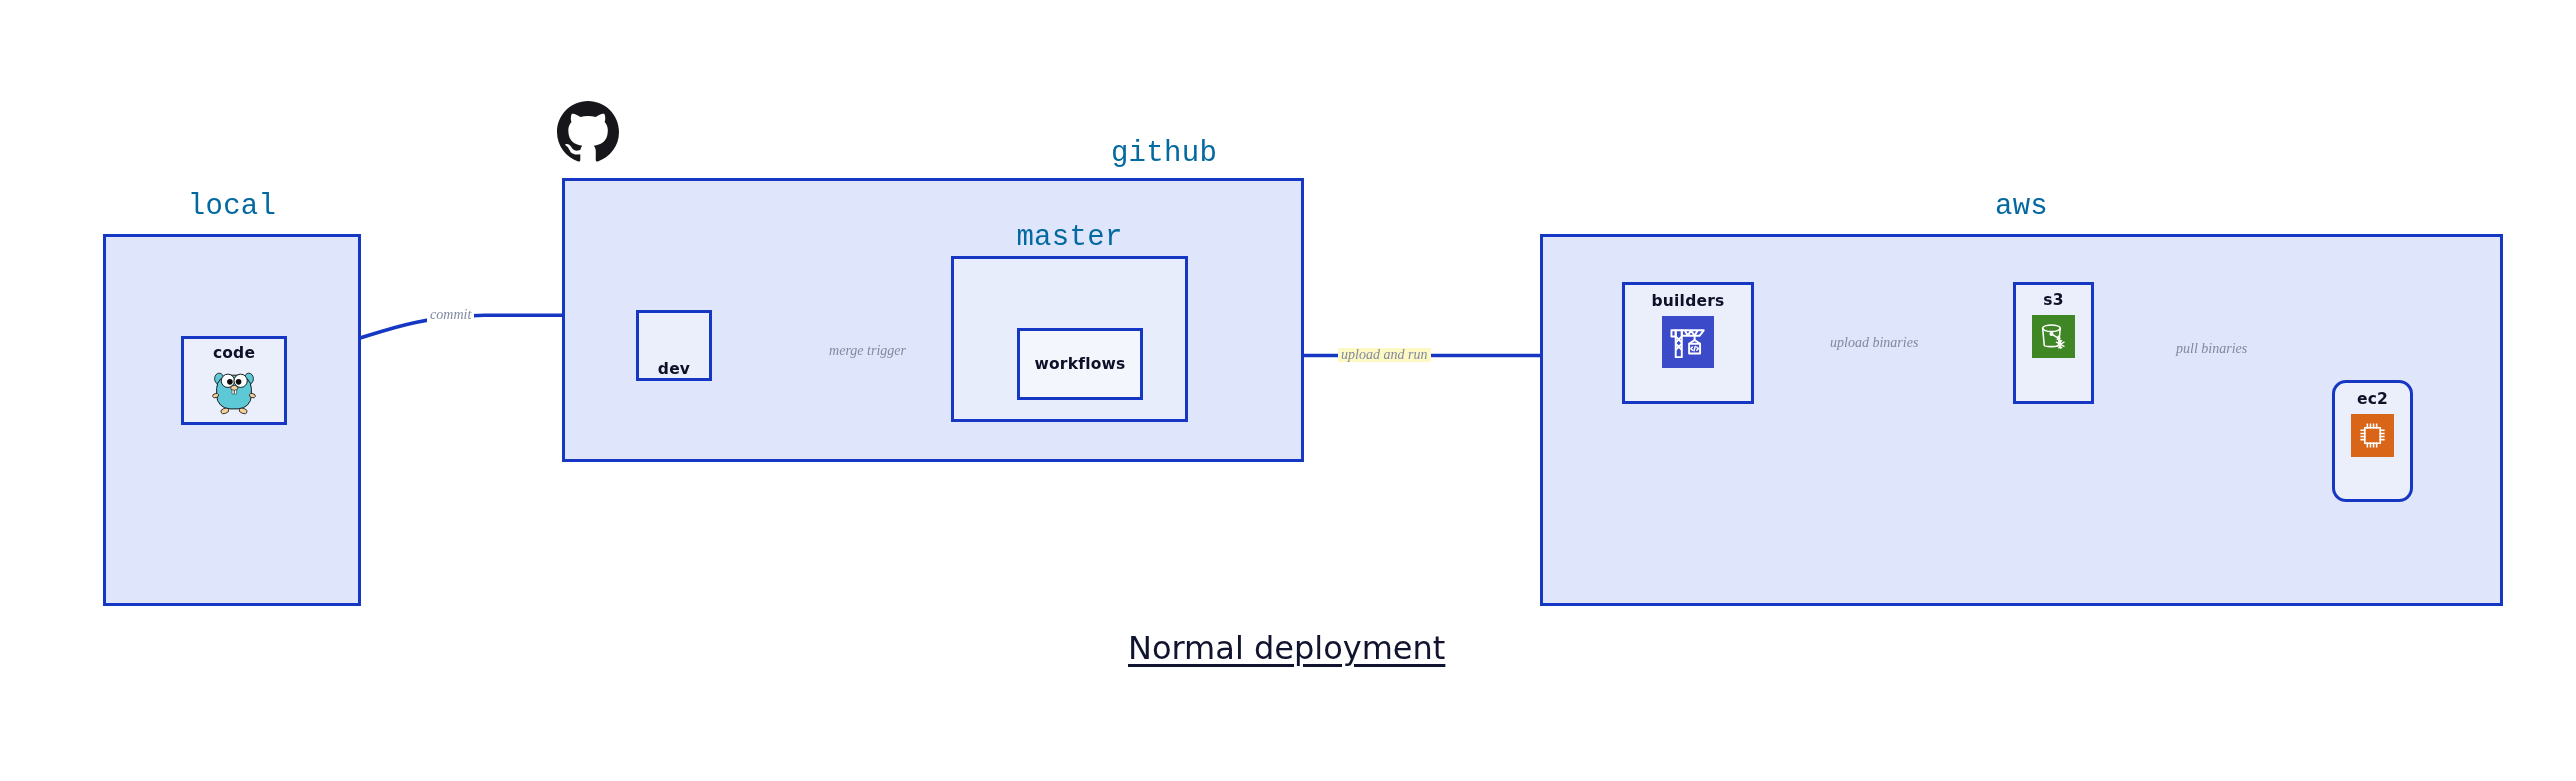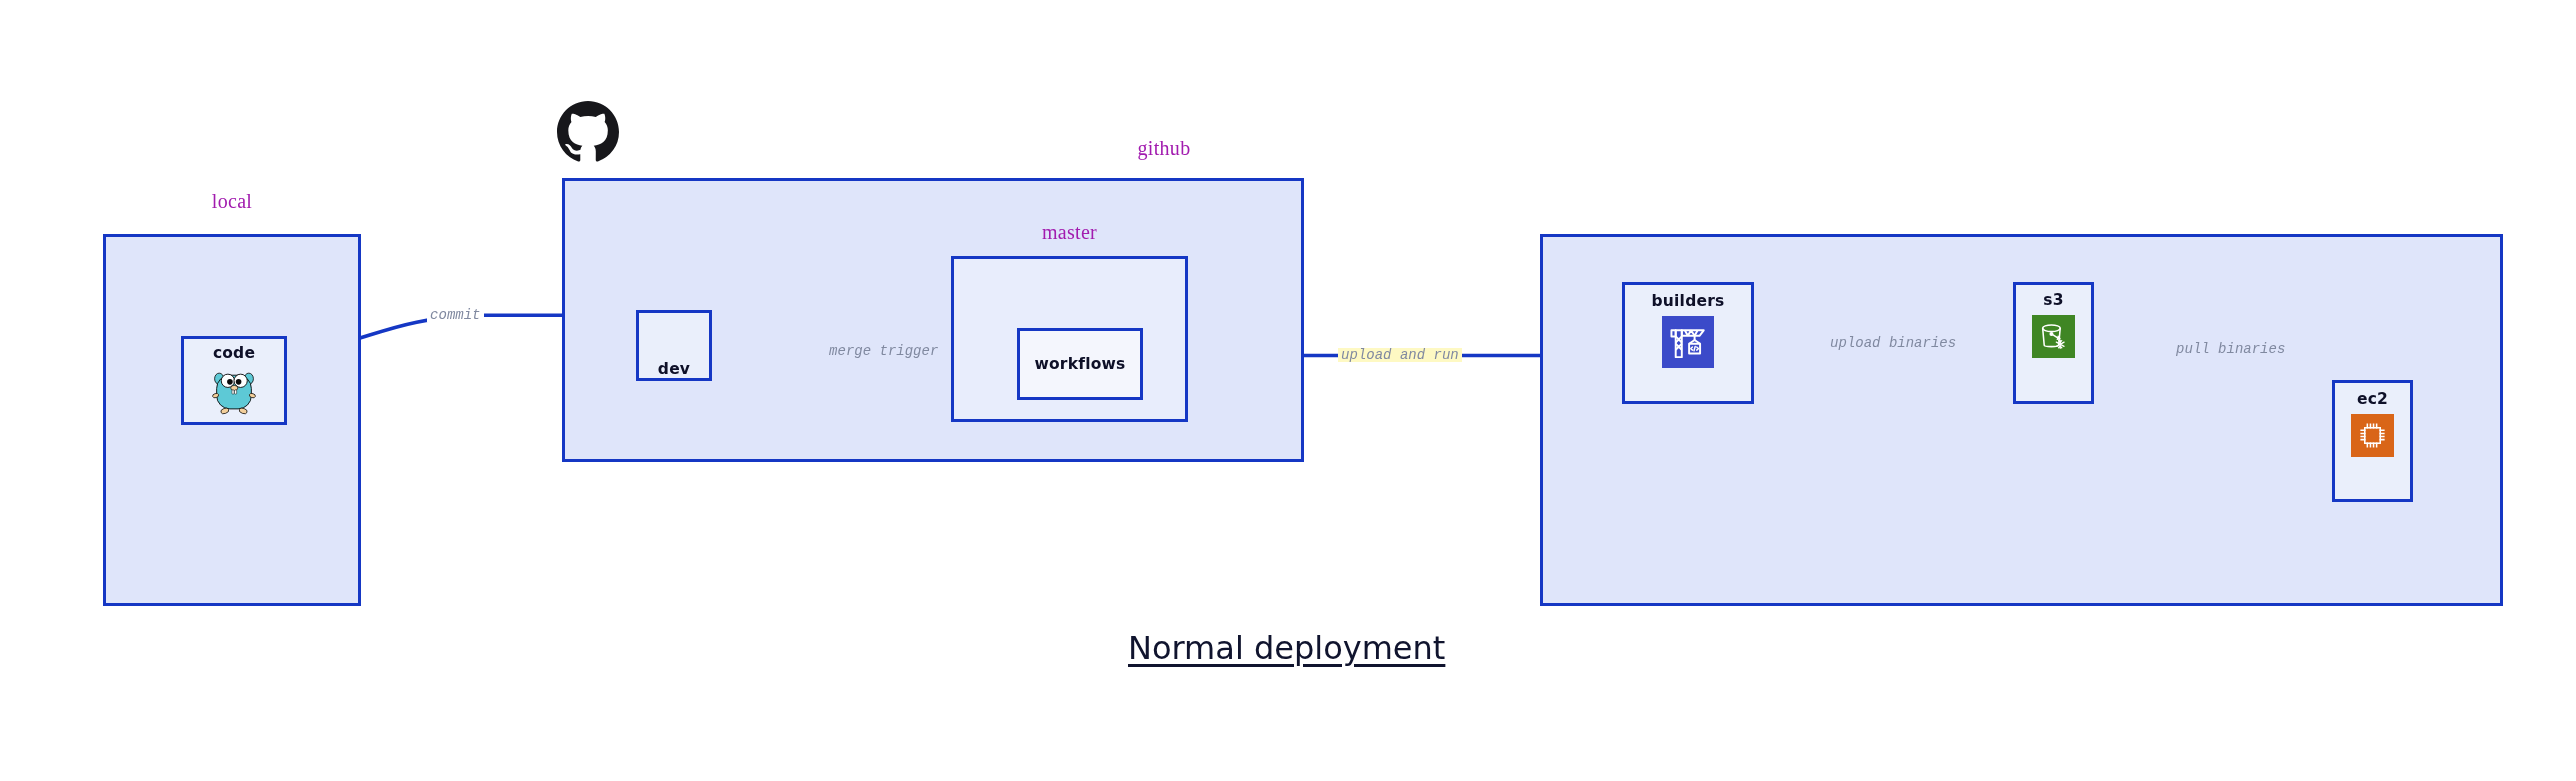--- a/index.html
+++ b/index.html
@@ -26,26 +26,26 @@
   .abs { position: absolute; box-sizing: border-box; }
 
   
   .group-box {
     border: 3.1px solid #1537c4;
     background: #dfe5fa;
     box-sizing: border-box;
   }
   .group-title {
     position: absolute;
-    color: #a21caf;
-    font-size: 20px;
+    color: #0369a1;
+    font-size: 29px;
     font-weight: 400;
     letter-spacing: 0.3px;
     white-space: nowrap;
-    font-family: Liberation Serif, serif;
+    font-family: Liberation Mono, monospace;
   }
 
   
   .sub-box {
     border: 3.1px solid #1537c4;
     background: #e8edfc;
     box-sizing: border-box;
   }
 
   
@@ -65,21 +65,21 @@
     font-family: "DejaVu Sans", sans-serif;
     white-space: nowrap;
   }
 
   
   .edge-label {
     position: absolute;
     color: #8089a0;
     font-style: italic;
     font-size: 14px;
-    font-family: Liberation Mono, monospace;
+    font-family: Liberation Serif, serif;
     white-space: nowrap;
     background: transparent;
     line-height: 1;
   }
 
   
   #diagram-title {
     position: absolute;
     color: #10142e;
     font-size: 32px;
@@ -191,20 +191,21 @@
     <div class="group-title" style="left:386px; top:40px; width:237px; text-align:center;">master</div>
 
     <div class="abs sub-box" style="left:386px; top:75px; width:237px; height:166px;">
 
       <div class="abs node-box" style="left:63px; top:69px; width:126px; height:72px; justify-content:center; background:#f4f6fd;">
         <div class="node-label">workflows</div>
       </div>
     </div>
   </div>
 
+  <div class="group-title" style="left:1540px; top:190px; width:963px; text-align:center;">aws</div>
 
   <div class="abs group-box" style="left:1540px; top:234px; width:963px; height:372px;">
 
     <div class="abs node-box" style="left:79px; top:45px; width:132px; height:122px; padding-top:7.2px;">
       <div class="node-label">builders</div>
       <div class="icon-wrap" style="margin-top:6.2px; width:52px; height:52px; background:#3b4ac9;">
         <svg width="39" height="39" viewBox="0 0 64 64" xmlns="http://www.w3.org/2000/svg">
           <g fill="none" stroke="#ffffff" stroke-width="3.2" stroke-linejoin="round">
 
             <rect x="11" y="12" width="10" height="44"></rect>
@@ -245,21 +246,21 @@
               <path d="M37.5 43 L52.5 51"></path>
               <path d="M52.5 43 L37.5 51"></path>
               <path d="M45 43 L42 40 M45 43 L48 40"></path>
               <path d="M45 51 L42 54 M45 51 L48 54"></path>
             </g>
           </g>
         </svg>
       </div>
     </div>
 
-    <div class="abs node-box" style="left:789px; top:143px; width:81px; height:122px; padding-top:7.2px;">
+    <div class="abs node-box" style="left:789px; top:143px; width:81px; height:122px; padding-top:7.2px;border-radius:14px;">
       <div class="node-label">ec2</div>
       <div class="icon-wrap" style="margin-top:6.2px; width:43px; height:43px; background:#d96518;">
         <svg width="33" height="33" viewBox="0 0 64 64" xmlns="http://www.w3.org/2000/svg">
           <g fill="none" stroke="#ffffff" stroke-width="3" stroke-linecap="square">
             <rect x="17" y="17" width="30" height="30"></rect>
 
             <path d="M22 10 L22 17 M28 10 L28 17 M34 10 L34 17 M40 10 L40 17"></path>
 
             <path d="M22 47 L22 54 M28 47 L28 54 M34 47 L34 54 M40 47 L40 54"></path>
 

